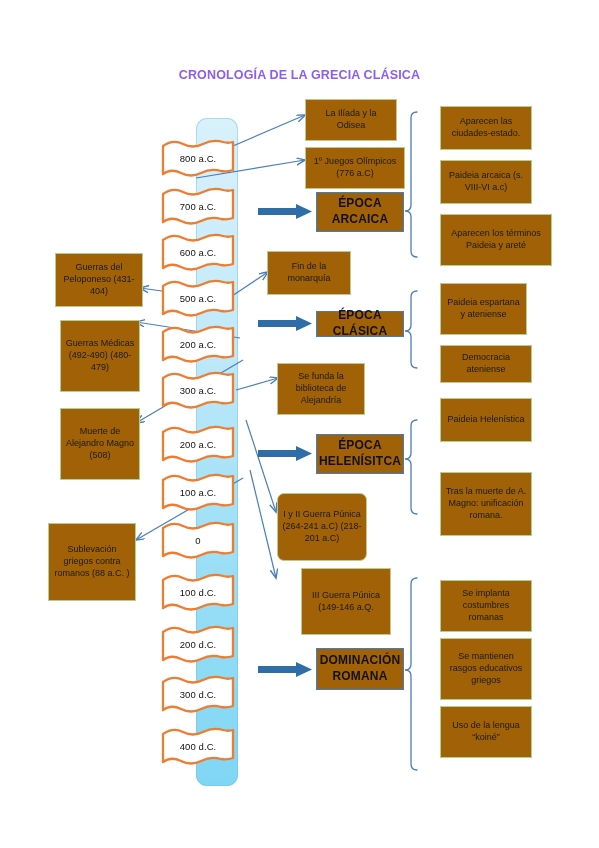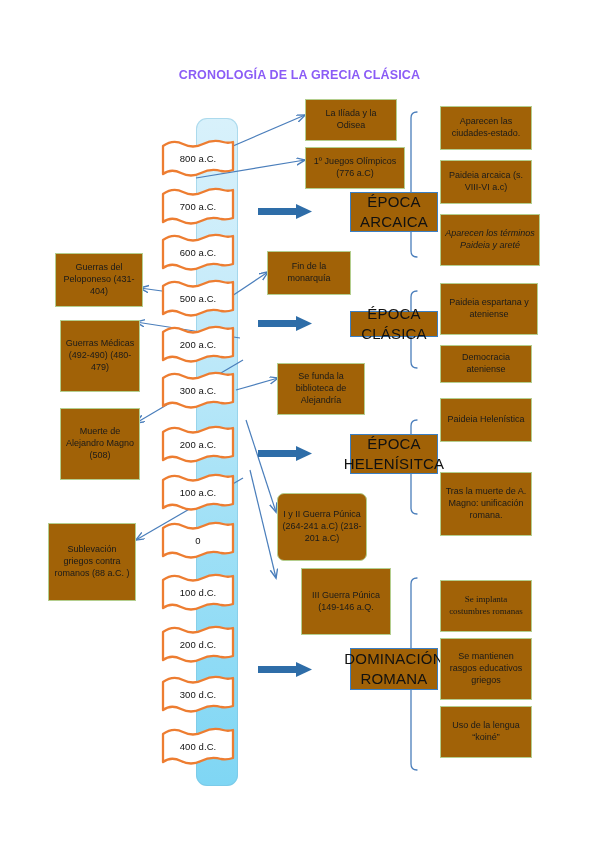--- a/index.html
+++ b/index.html
@@ -40,21 +40,21 @@
 
   
   .box{
     position:absolute;box-sizing:border-box;display:flex;
     align-items:center;justify-content:center;text-align:center;
     z-index:4;background:#a16207;line-height:1.32;
   }
   .box span{display:block;padding:0 4px;}
 
   .gbox{border:1.6px solid #b4ce8e;font-size:9px;color:#1a1a1a;}
-  .bbox{border:1.8px solid #3b7fc4;font-size:15px;font-weight:normal;color:#111;margin-left:34px;}
+  .bbox{border:1.8px solid #3b7fc4;font-size:12px;font-weight:bold;color:#111;}
 
   .era-label{letter-spacing:.2px;}
 </style>
 </head>
 <body>
 
 <div id="canvas">
 
   <div class="title">CRONOLOGÍA DE LA GRECIA CLÁSICA</div>
 
@@ -247,39 +247,39 @@
   <div class="box bbox era-label" style="left:316px;top:648px;width:88px;height:42px;">
     <span>DOMINACIÓN ROMANA</span>
   </div>
 
   <div class="box gbox" style="left:440px;top:106px;width:92px;height:44px;">
     <span>Aparecen las ciudades-estado.</span>
   </div>
   <div class="box gbox" style="left:440px;top:160px;width:92px;height:44px;">
     <span>Paideia arcaica (s. VIII-VI a.c)</span>
   </div>
-  <div class="box gbox" style="left:440px;top:214px;width:100px;height:52px;font-style:italic;">
+  <div class="box gbox" style="left:440px;top:214px;width:112px;height:52px;">
     <span>Aparecen los términos Paideia y areté</span>
   </div>
 
-  <div class="box gbox" style="left:440px;top:283px;width:98px;height:52px;">
+  <div class="box gbox" style="left:440px;top:283px;width:87px;height:52px;">
     <span>Paideia espartana y ateniense</span>
   </div>
   <div class="box gbox" style="left:440px;top:345px;width:92px;height:38px;">
     <span>Democracia ateniense</span>
   </div>
 
   <div class="box gbox" style="left:440px;top:398px;width:92px;height:44px;">
     <span>Paideia Helenística</span>
   </div>
   <div class="box gbox" style="left:440px;top:472px;width:92px;height:64px;">
     <span>Tras la muerte de A. Magno: unificación romana.</span>
   </div>
 
-  <div class="box gbox" style="left:440px;top:580px;width:92px;height:52px;font-family:Liberation Serif, serif;">
+  <div class="box gbox" style="left:440px;top:580px;width:92px;height:52px;">
     <span>Se implanta costumbres romanas</span>
   </div>
   <div class="box gbox" style="left:440px;top:638px;width:92px;height:62px;">
     <span>Se mantienen rasgos educativos griegos</span>
   </div>
   <div class="box gbox" style="left:440px;top:706px;width:92px;height:52px;">
     <span>Uso de la lengua “koiné”</span>
   </div>
 
 </div>

